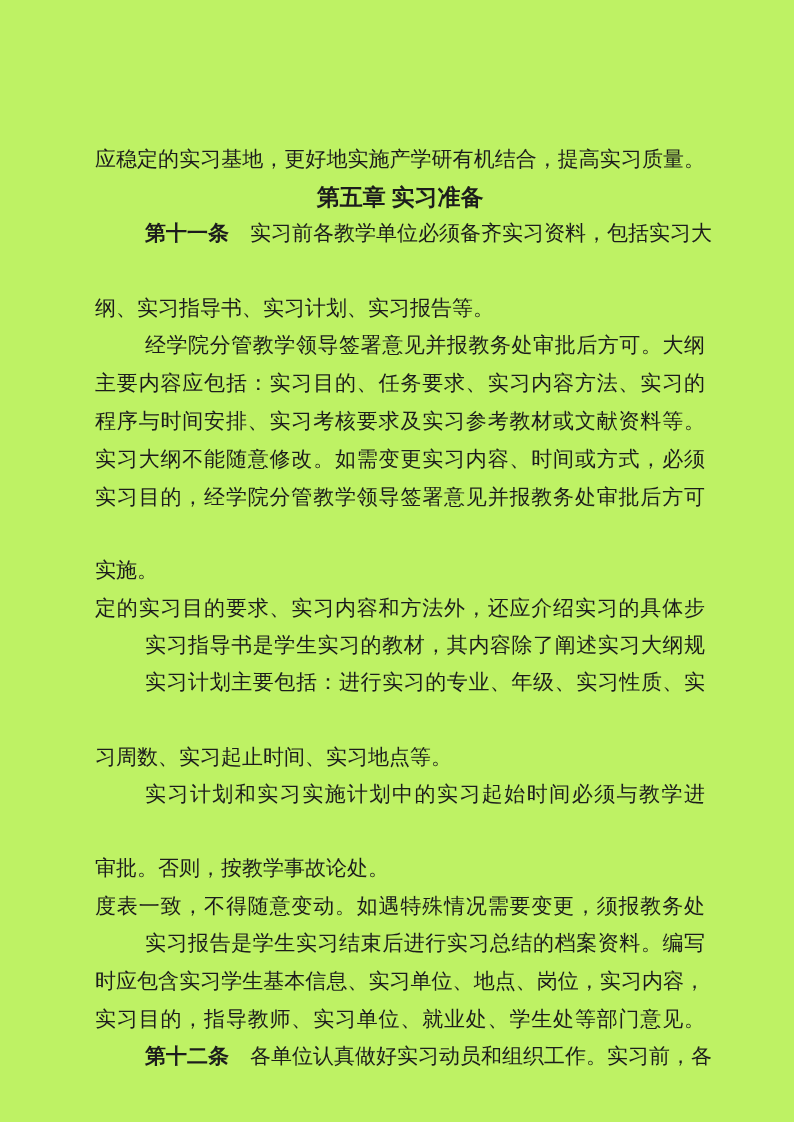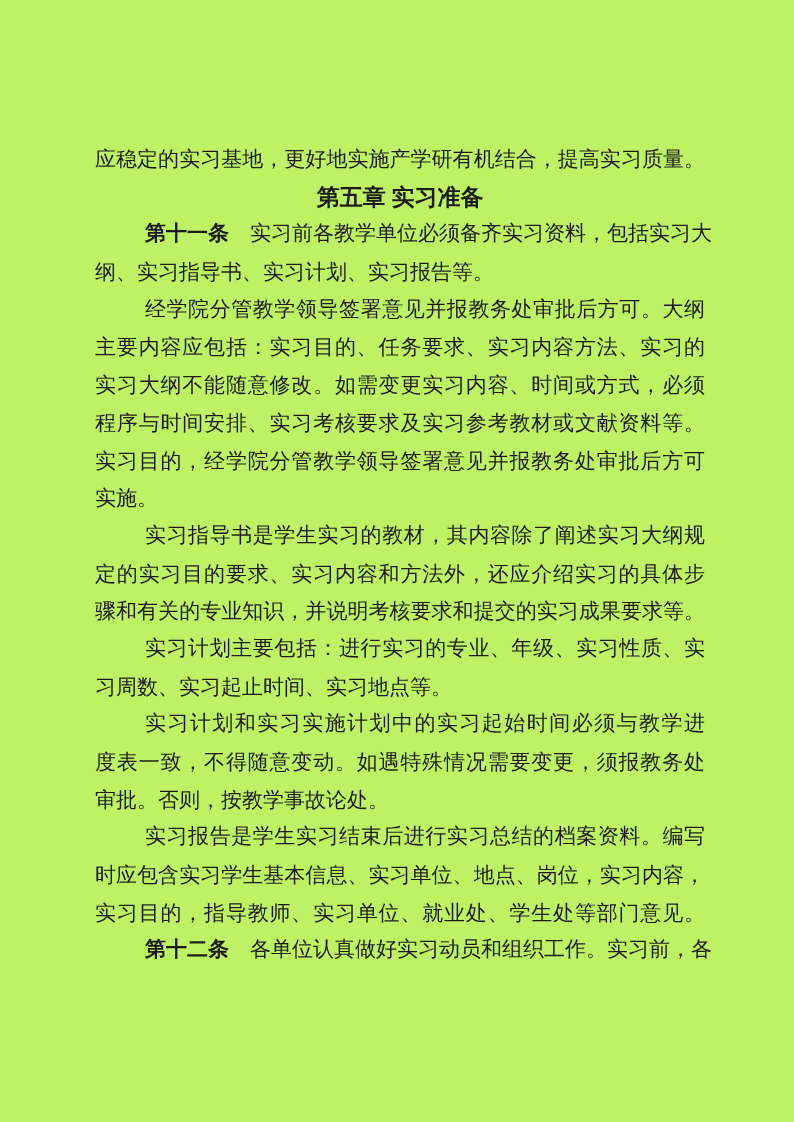--- a/index.html
+++ b/index.html
@@ -30,20 +30,21 @@
     white-space: nowrap;
     letter-spacing: 0;
   }
   .line.justify {
     text-align: justify;
     text-align-last: justify;
   }
   .line.plain {
     text-align: left;
     text-align-last: left;
+    margin-top: 36px;
   }
   .line.center {
     text-align-last: center;
   }
   .line.indent {
     padding-left: 50px;
     font-family: Liberation Mono, monospace;
   }
   .line.heading {
     font-weight: bold;
@@ -55,30 +56,29 @@
 <body>
 
 <div class="page">
   <div class="doc">
       <div class="line justify"><span>应稳定的实习基地，更好地实施产学研有机结合，提高实习质量。</span></div>
       <div class="line center heading"><b>第五章 实习准备</b></div>
       <div class="line justify indent"><b>第十一条</b><span>　实习前各教学单位必须备齐实习资料，包括实习大</span></div>
       <div class="line plain"><span>纲、实习指导书、实习计划、实习报告等。</span></div>
       <div class="line justify indent"><span>经学院分管教学领导签署意见并报教务处审批后方可。大纲</span></div>
       <div class="line justify"><span>主要内容应包括：实习目的、任务要求、实习内容方法、实习的</span></div>
+      <div class="line justify"><span>程序与时间安排、实习考核要求及实习参考教材或文献资料等。</span></div>
       <div class="line justify"><span>实习大纲不能随意修改。如需变更实习内容、时间或方式，必须</span></div>
-      <div class="line justify"><span>程序与时间安排、实习考核要求及实习参考教材或文献资料等。</span></div>
       <div class="line justify"><span>实习目的，经学院分管教学领导签署意见并报教务处审批后方可</span></div>
       <div class="line plain"><span>实施。</span></div>
+      <div class="line justify"><span>定的实习目的要求、实习内容和方法外，还应介绍实习的具体步</span></div>
       <div class="line justify indent"><span>实习指导书是学生实习的教材，其内容除了阐述实习大纲规</span></div>
-      <div class="line justify"><span>定的实习目的要求、实习内容和方法外，还应介绍实习的具体步</span></div>
-      <div class="line justify"><span>骤和有关的专业知识，并说明考核要求和提交的实习成果要求等。</span></div>
       <div class="line justify indent"><span>实习计划主要包括：进行实习的专业、年级、实习性质、实</span></div>
       <div class="line plain"><span>习周数、实习起止时间、实习地点等。</span></div>
       <div class="line justify indent"><span>实习计划和实习实施计划中的实习起始时间必须与教学进</span></div>
+      <div class="line plain"><span>审批。否则，按教学事故论处。</span></div>
       <div class="line justify"><span>度表一致，不得随意变动。如遇特殊情况需要变更，须报教务处</span></div>
-      <div class="line plain"><span>审批。否则，按教学事故论处。</span></div>
       <div class="line justify indent"><span>实习报告是学生实习结束后进行实习总结的档案资料。编写</span></div>
       <div class="line justify"><span>时应包含实习学生基本信息、实习单位、地点、岗位，实习内容，</span></div>
       <div class="line justify"><span>实习目的，指导教师、实习单位、就业处、学生处等部门意见。</span></div>
       <div class="line justify indent"><b>第十二条</b><span>　各单位认真做好实习动员和组织工作。实习前，各</span></div>
     </div>
 </div>
 
 </body></html>

